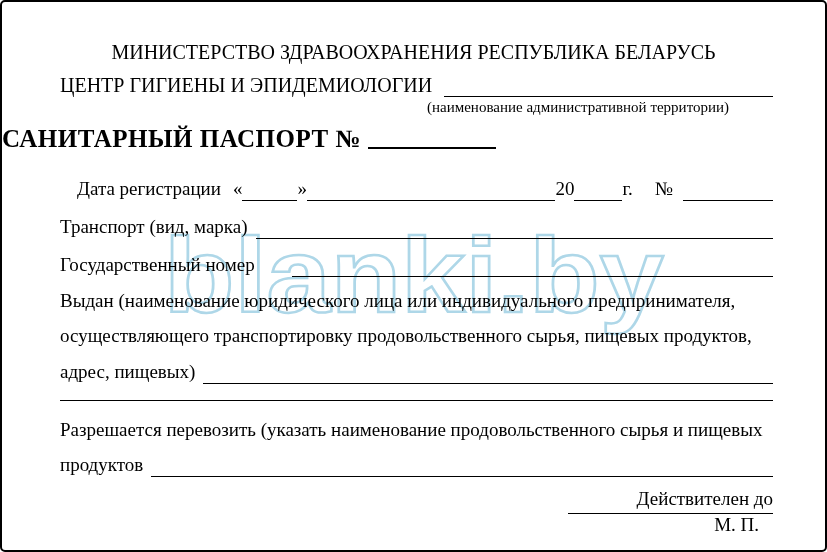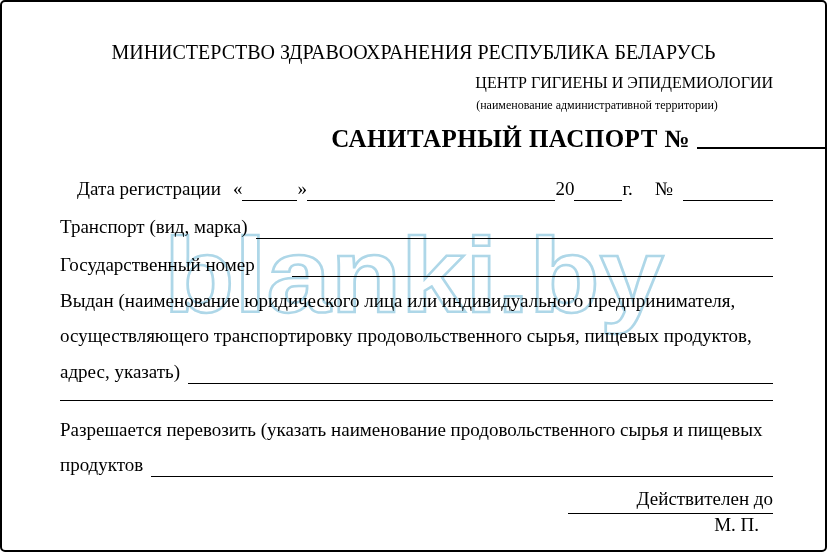--- a/index.html
+++ b/index.html
@@ -23,28 +23,28 @@
   .blank {
     display:inline-block;
     height:2px;
     border-bottom:1.5px solid #000;
   }
   .fill { flex:1 1 auto; }
   .ministry {
     left:0; right:0; top:38px;
     text-align:center; font-size:20px; line-height:1.2;
   }
-  .center-row { top:71px; font-size:16px;flex-direction:column; }
+  .center-row { top:71px; font-size:20px; }
   .caption {
     left:425px; right:58px; top:96px;
-    text-align:center; font-size:12px; line-height:1.2;
+    text-align:left; font-size:15px; line-height:1.2;
   }
   .title-row {
     left:0; right:0; top:122px;
-    text-align:right; font-size:25px; font-weight:bold; line-height:1.2;
+    text-align:left; font-size:25px; font-weight:bold; line-height:1.2;
     letter-spacing:0.5px;
   }
   .iblank {
     display:inline-block; width:128px; height:2px;
     border-bottom:2px solid #000;
     margin-bottom:-2px;
   }
   .divider {
     position:absolute; left:58px; right:52px; top:398px;
     border-top:1.5px solid #000;
@@ -109,21 +109,21 @@
     <span class="blank fill ml10"></span>
   </div>
 
   <div class="row" style="top:323px;">
     <span>осуществляющего транспортировку продовольственного сырья, пищевых продуктов,</span>
   </div>
   <div class="row" style="top:288px;">
     <span>Выдан (наименование юридического лица или индивидуального предпринимателя,</span>
   </div>
   <div class="row" style="top:359px;">
-    <span>адрес, указать)</span>
+    <span>адрес, пищевых)</span>
     <span class="blank fill ml8"></span>
   </div>
 
   <div class="divider"></div>
 
   <div class="row" style="top:417px;">
     <span>Разрешается перевозить (указать наименование продовольственного сырья и пищевых</span>
   </div>
   <div class="row" style="top:452px;">
     <span>продуктов</span>

